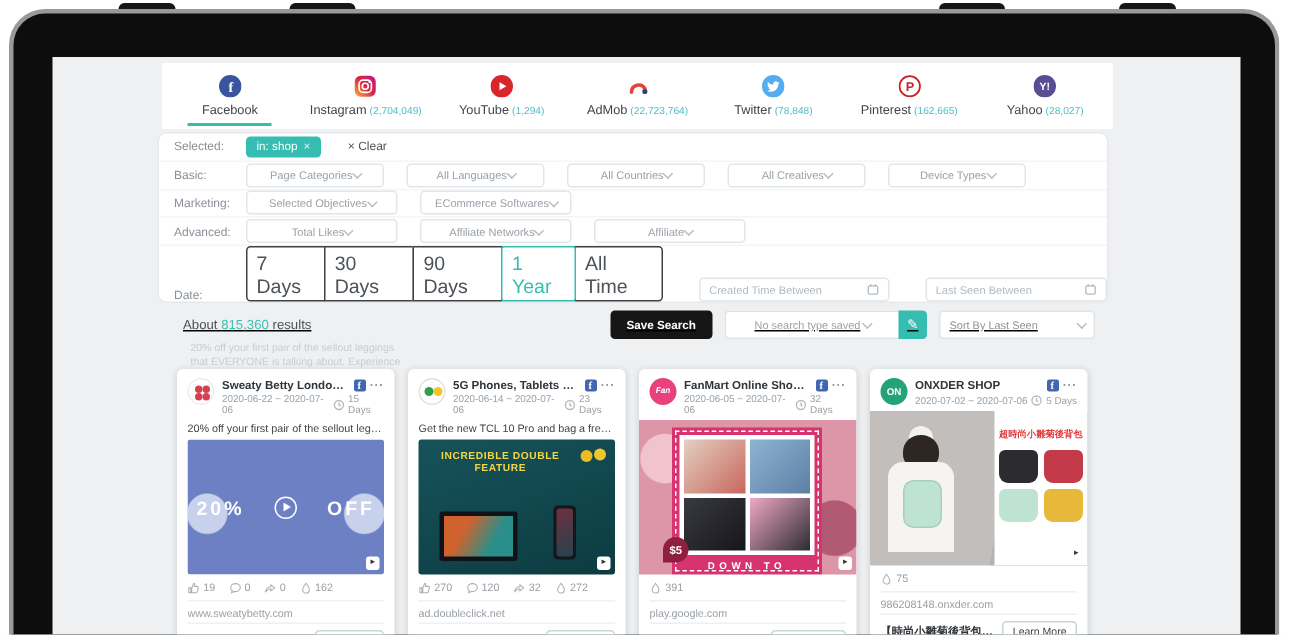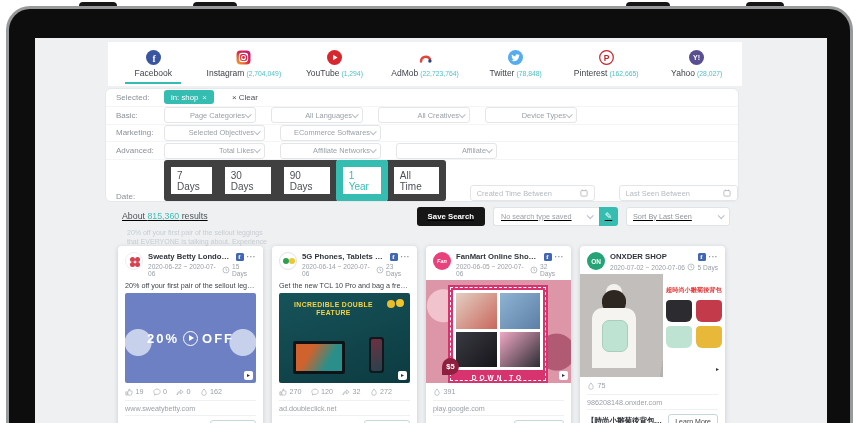--- a/index.html
+++ b/index.html
@@ -34,47 +34,47 @@
     display:flex; flex-direction:column; }
   .frow { flex:1; display:flex; align-items:center; padding-left:10px;
     border-bottom:1px solid #f3f5f6; }
   .frow:last-child { border-bottom:none;align-items:flex-end; }
   .flabel { width:48px; font-size:8px; color:#8a9097; flex:none; }
   .chip { background:#35bdb2; color:#fff; font-size:7.8px; padding:2.5px 7px;
     border-radius:3px; display:inline-flex; gap:4px; align-items:center; cursor:pointer; }
   .chip b { font-weight:normal; opacity:.85; }
   .clear { margin-left:18px; font-size:8px; color:#4b5157; cursor:pointer; }
   .fselect { width:92px; height:16px; border:1px solid #e2e6e9; border-radius:3px;
-    display:flex; align-items:center; justify-content:flex-end; padding:0 5px;
+    display:flex; align-items:center; justify-content:center; padding:0 5px;
     margin-right:15px; font-size:7.4px; color:#9aa1a8; background:#fff; cursor:pointer; }
   .fselect.w2 { width:101px; }
   .caret { width:5px; height:5px; border-right:1px solid #b7bec4;
     border-bottom:1px solid #b7bec4; transform:rotate(45deg) translateY(-1px); flex:none; }
   .seg { display:flex; }
-  .seg-btn { border:7px solid #404040; background:#fff; padding:2.5px 6px;
-    font-size:10px; color:#4b5157; margin-left:-1px; cursor:pointer; position:relative; }
+  .seg-btn { border:1px solid #404040; background:#fff; padding:2.5px 6px;
+    font-size:13px; color:#4b5157; margin-left:-1px; cursor:pointer; position:relative; }
   .seg-btn:first-child { border-radius:3px 0 0 3px; margin-left:0; }
   .seg-btn:last-child { border-radius:0 3px 3px 0; }
   .seg-btn.active { border-color:#35bdb2; color:#35bdb2; z-index:1; border-radius:2px; }
   .date-input { width:130px; height:16px; border:1px solid #e2e6e9; border-radius:3px;
     display:flex; align-items:center; justify-content:space-between; padding:0 6px;
     font-size:7.4px; color:#b3bac0; margin-left:24px; background:#fff; cursor:pointer; }
 
   
   .results { position:absolute; left:87px; top:167px; width:608px; height:22px;
     display:flex; align-items:center;text-decoration:underline; }
   .res-text { font-size:8.8px; color:#4b5157; }
   .res-count { color:#3bbfb4; }
   .res-right { margin-left:auto; display:flex; align-items:center; gap:8px; }
   .btn-save { background:#161616; color:#fff; font-size:7.8px; font-weight:bold;
     padding:5px 11px; border-radius:3px; cursor:pointer; }
   .saved-wrap { display:flex; align-items:stretch; }
-  .saved-box { width:106px; height:19px; border:1px solid #dfe3e6; border-right:none;
+  .saved-box { width:116px; height:19px; border:1px solid #dfe3e6; border-right:none;
     border-radius:3px 0 0 3px; background:#fff; display:flex; align-items:center;
-    justify-content:space-between; padding:0 7px; font-size:7.3px; color:#9aa0a6; cursor:pointer; }
+    justify-content:space-between; padding:0 19px; font-size:7.3px; color:#9aa0a6; cursor:pointer; }
   .saved-pencil { width:19px; height:19px; background:#35bdb2; border-radius:0 3px 3px 0;
     color:#fff; font-size:9px; display:flex; align-items:center; justify-content:center; cursor:pointer; }
   .sort-box { width:104px; height:19px; border:1px solid #dfe3e6; border-radius:3px;
     background:#fff; display:flex; align-items:center; justify-content:space-between;
     padding:0 6px; font-size:7.3px; color:#8d939a; cursor:pointer; }
 
   
   .ghost { position:absolute; left:92px; top:191px; font-size:7px; line-height:8.5px;
     color:#c9cdd1; z-index:0; }
 
@@ -110,21 +110,21 @@
   .cimg { position:relative; height:90px; margin:0 7px; border-radius:2px;
     overflow:hidden; cursor:pointer; }
   .cimg.full { margin:0; height:103px; border-radius:0; }
   .imtag { position:absolute; right:3px; bottom:3px; width:9px; height:9px;
     background:#fff; border-radius:2px; font-size:6px; line-height:9px; text-align:center;
     color:#333; }
   
   .img1 { background:
       radial-gradient(circle at 10% 55%, #c7d1ec 0 13px, rgba(199,209,236,0) 14px),
       radial-gradient(circle at 90% 55%, #c7d1ec 0 13px, rgba(199,209,236,0) 14px),
-      #6d80c4; display:flex; align-items:center; justify-content:center; gap:4px; }
+      #6d80c4; display:flex; align-items:center; justify-content:center; gap:20px; }
   .img1 .big { color:#fff; font-size:13px; font-weight:bold; letter-spacing:2px; }
   .play { width:15px; height:15px; border:1.5px solid #fff; border-radius:50%; flex:none;
     display:flex; align-items:center; justify-content:center; }
   .play i { width:0; height:0; border-left:5px solid #fff; border-top:3.5px solid transparent;
     border-bottom:3.5px solid transparent; margin-left:1px; }
   
   .img2 { background:linear-gradient(160deg,#17535a,#0c3b41); }
   .img2 .ttl { position:absolute; top:8px; left:12px; width:85px; text-align:center;
     color:#f5d642; font-size:6.8px; font-weight:bold; letter-spacing:.4px; line-height:8px; }
   .img2 .ee { position:absolute; right:6px; top:6px; width:8px; height:8px; border-radius:50%;
@@ -293,20 +293,24 @@
         <span class="clear">× Clear</span>
       </div>
       <div class="frow">
         <span class="flabel">Basic:</span>
         <span class="fselect">
             <span>Page Categories</span>
             <i class="caret"></i>
           </span>
         <span class="fselect">
             <span>All Languages</span>
+            <i class="caret"></i>
+          </span>
+        <span class="fselect">
+            <span>All Countries</span>
             <i class="caret"></i>
           </span>
         <span class="fselect">
             <span>All Creatives</span>
             <i class="caret"></i>
           </span>
         <span class="fselect">
             <span>Device Types</span>
             <i class="caret"></i>
           </span>

